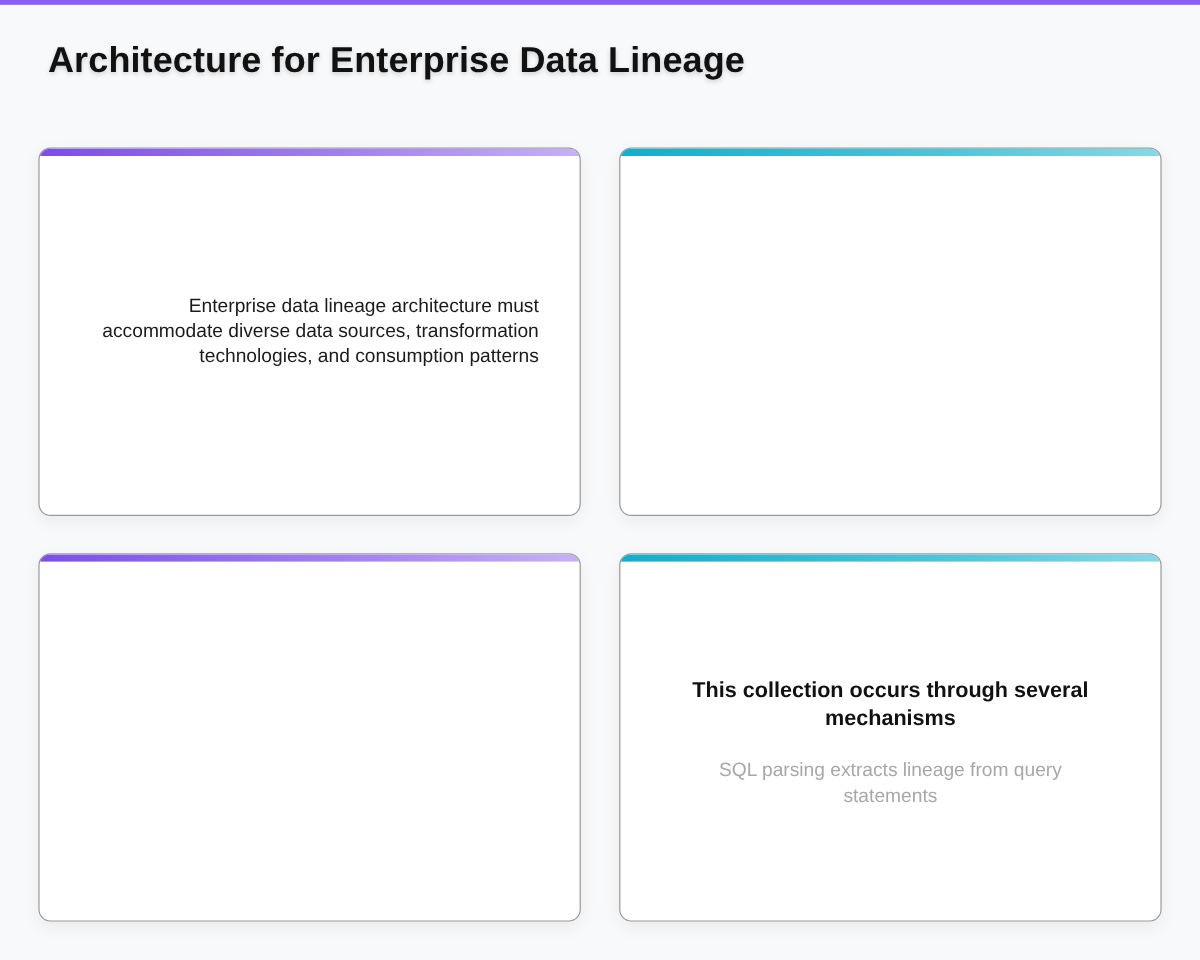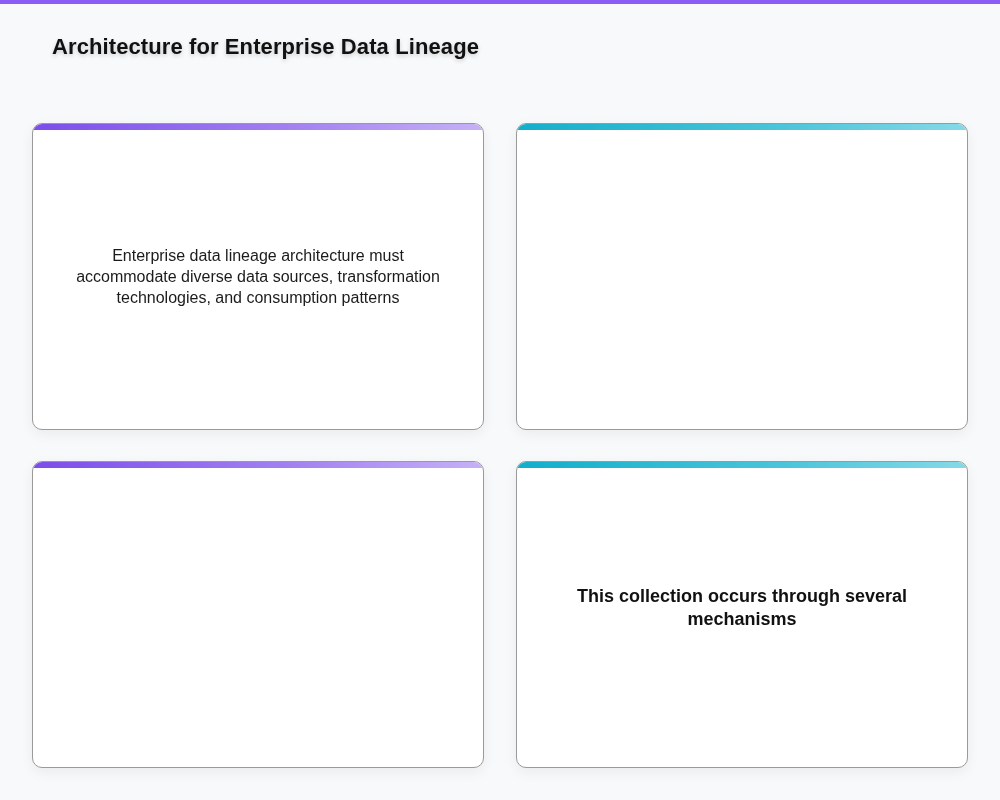--- a/index.html
+++ b/index.html
@@ -12,23 +12,23 @@
     }
     .top-accent {
       position: absolute;
       left: 0; top: 0;
       width: 1000px;
       height: 4px;
       background: #8b5cf6;
     }
     .page-title {
       position: absolute;
-      left: 52px;
+      left: 40px;
       top: 34px;
-      font-size: 22px;
+      font-size: 30px;
       font-weight: 700;
       color: #111111;
       letter-spacing: 0.1px;
       text-shadow: 0 2px 4px rgba(0,0,0,0.18);
       white-space: nowrap;
     }
     .card {
       position: absolute;
       width: 452px;
       height: 307px;
@@ -73,21 +73,21 @@
       color: #111111;
       text-align: center;
       margin-bottom: 22px;
     }
     .card-subtext {
       font-size: 16px;
       line-height: 21px;
       color: #a8a8a8;
       text-align: center;
     }
-    .card-1 .card-text { padding: 0 6px; }
+    .card-1 .card-text { padding: 0 6px; text-align: right; }
     .card-4 .card-heading { padding: 0 20px; }
     .card-4 .card-subtext { padding: 0 44px; }
     .card-4 { padding-top: 8px; }
   </style>
 </head>
 <body>
 
 <div class="top-accent"></div>
 
 <h1 class="page-title">Architecture for Enterprise Data Lineage</h1>
@@ -101,13 +101,14 @@
   <div class="bar"></div>
 </div>
 
 <div class="card purple card-3">
   <div class="bar"></div>
 </div>
 
 <div class="card teal card-4">
   <div class="bar"></div>
   <p class="card-heading">This collection occurs through several mechanisms</p>
+  <p class="card-subtext">SQL parsing extracts lineage from query statements</p>
 </div>
 
 </body></html>

